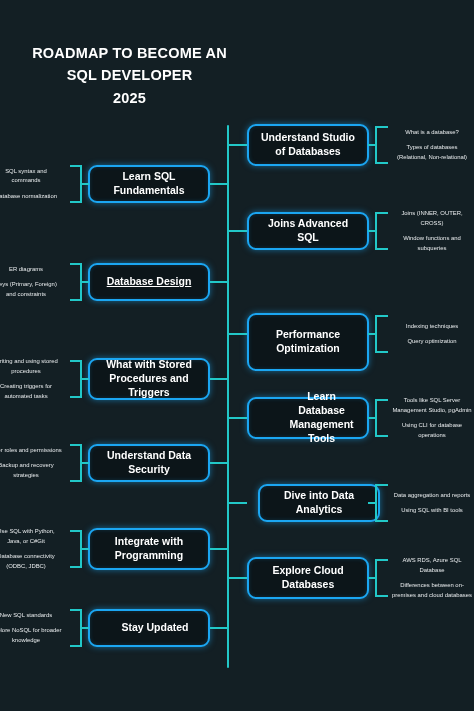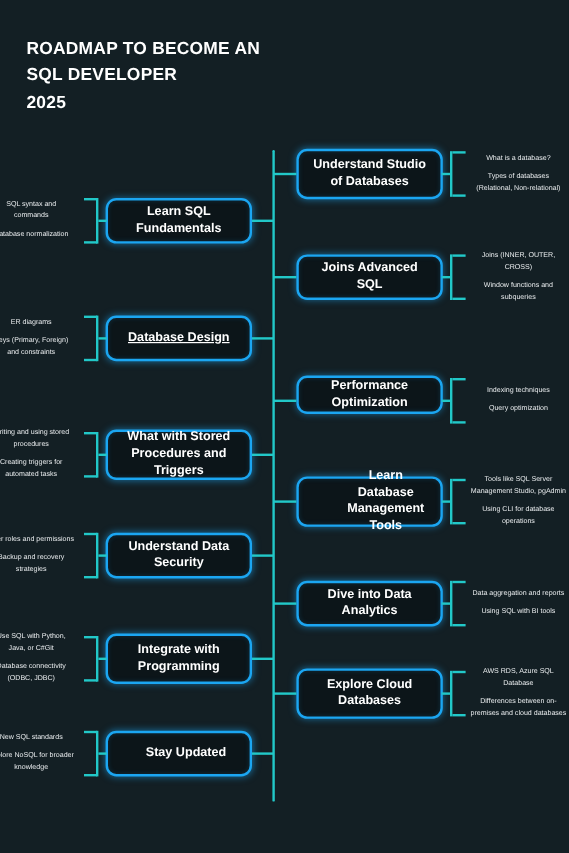--- a/index.html
+++ b/index.html
@@ -21,23 +21,23 @@
   }
 
   
   .header {
     position: absolute;
     left: 0; top: 0;
     width: 474px; height: 110px;
   }
   .title {
     position: absolute;
-    left: 22px; top: 30px;
+    left: 22px; top: 42px;
     width: 215px;
-    text-align: left;
+    text-align: center;
     color: #ffffff;
     font-size: 14.5px;
     font-weight: bold;
     line-height: 1.55;
     letter-spacing: .2px;
   }
   .title .ln { display: block; }
 
   .logo {
     position: absolute;
@@ -234,21 +234,21 @@
       <div class="bracket" style="left: 375px; top: 212px; width: 14px; height: 38px;">
         <i style="left: 0px; top: 0px; width: 2px; height: 38px;"></i>
         <i style="left: 2px; top: 0px; width: 11px; height: 2px;"></i>
         <i style="left: 2px; top: 36px; width: 11px; height: 2px;"></i>
         <i style="top: 18px; height: 2px; width: 7px; left: -7px;"></i>
       </div>
       <div class="subs subs-right" style="left: 391px; top: 209px;">
         <span class="sub">Joins (INNER, OUTER, CROSS)</span>
         <span class="sub">Window functions and subqueries</span>
       </div>
-      <div class="node node-right" style="top: 313px; height: 32px;">
+      <div class="node node-right" style="top: 313px; height: 58px;">
         <span>Performance Optimization</span>
       </div>
       <div class="stem" style="top: 333px; left: 228px; width: 19px;"></div>
       <div class="bracket" style="left: 375px; top: 315px; width: 14px; height: 38px;">
         <i style="left: 0px; top: 0px; width: 2px; height: 38px;"></i>
         <i style="left: 2px; top: 0px; width: 11px; height: 2px;"></i>
         <i style="left: 2px; top: 36px; width: 11px; height: 2px;"></i>
         <i style="top: 18px; height: 2px; width: 7px; left: -7px;"></i>
       </div>
       <div class="subs subs-right" style="left: 391px; top: 321.5px;">
@@ -262,21 +262,21 @@
       <div class="bracket" style="left: 375px; top: 399px; width: 14px; height: 38px;">
         <i style="left: 0px; top: 0px; width: 2px; height: 38px;"></i>
         <i style="left: 2px; top: 0px; width: 11px; height: 2px;"></i>
         <i style="left: 2px; top: 36px; width: 11px; height: 2px;"></i>
         <i style="top: 18px; height: 2px; width: 7px; left: -7px;"></i>
       </div>
       <div class="subs subs-right" style="left: 391px; top: 396px;">
         <span class="sub">Tools like SQL Server Management Studio, pgAdmin</span>
         <span class="sub">Using CLI for database operations</span>
       </div>
-      <div class="node node-right" style="top: 484px; height: 38px;">
+      <div class="node node-right" style="top: 484px; height: 38px; margin-left: 11px;">
         <span>Dive into Data Analytics</span>
       </div>
       <div class="stem" style="top: 502px; left: 228px; width: 19px;"></div>
       <div class="bracket" style="left: 375px; top: 484px; width: 14px; height: 38px;">
         <i style="left: 0px; top: 0px; width: 2px; height: 38px;"></i>
         <i style="left: 2px; top: 0px; width: 11px; height: 2px;"></i>
         <i style="left: 2px; top: 36px; width: 11px; height: 2px;"></i>
         <i style="top: 18px; height: 2px; width: 7px; left: -7px;"></i>
       </div>
       <div class="subs subs-right" style="left: 391px; top: 490.5px;">

